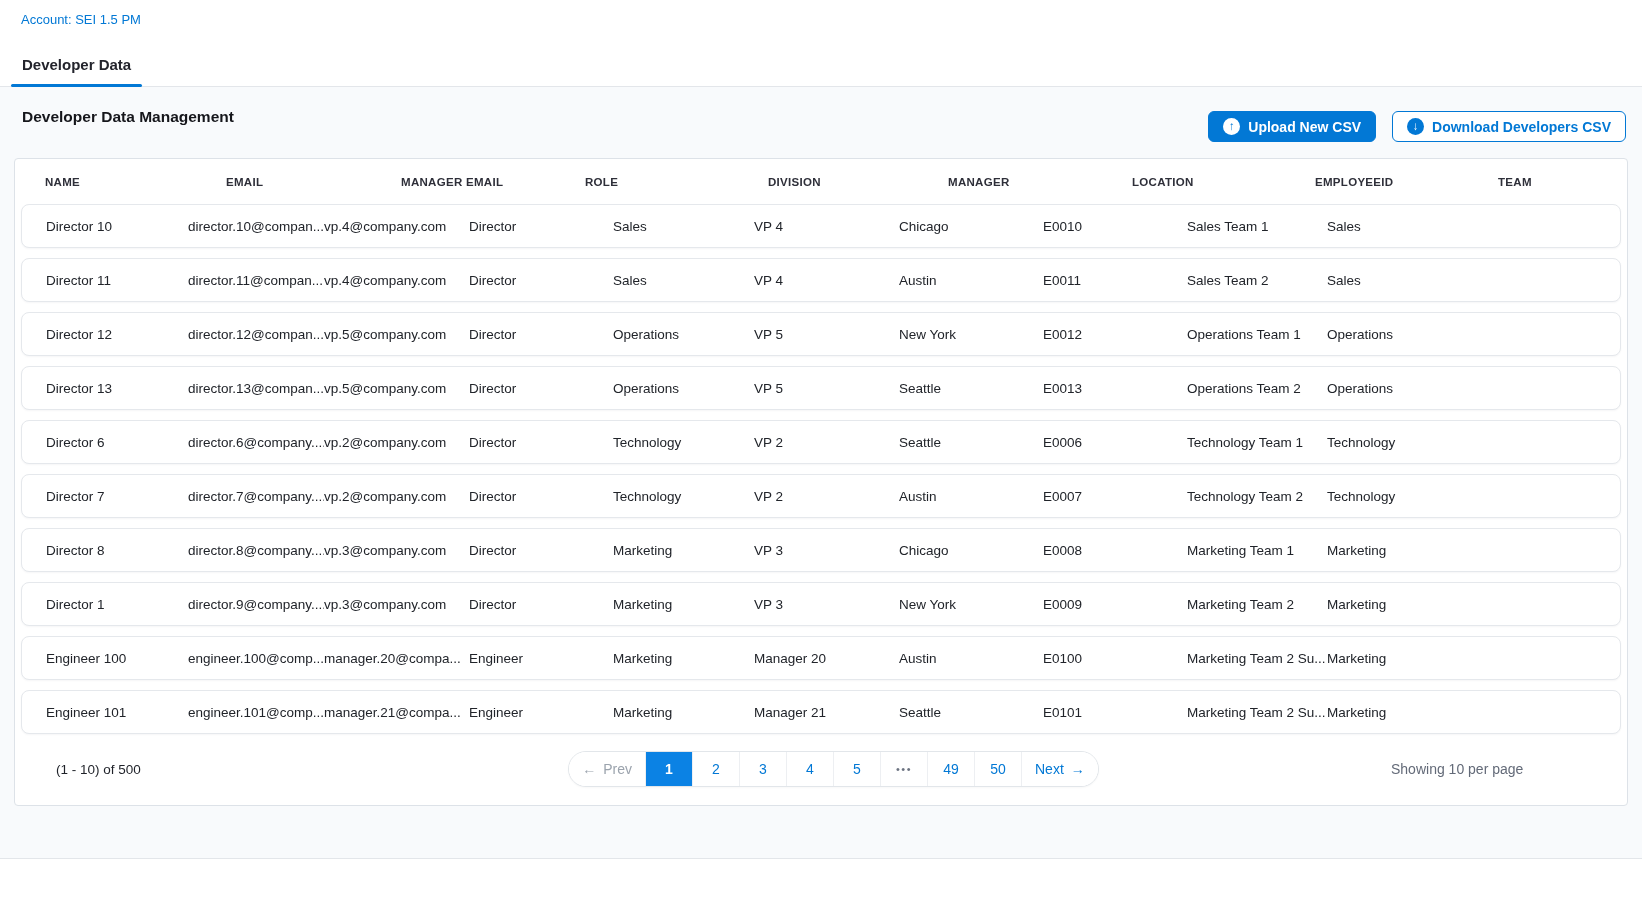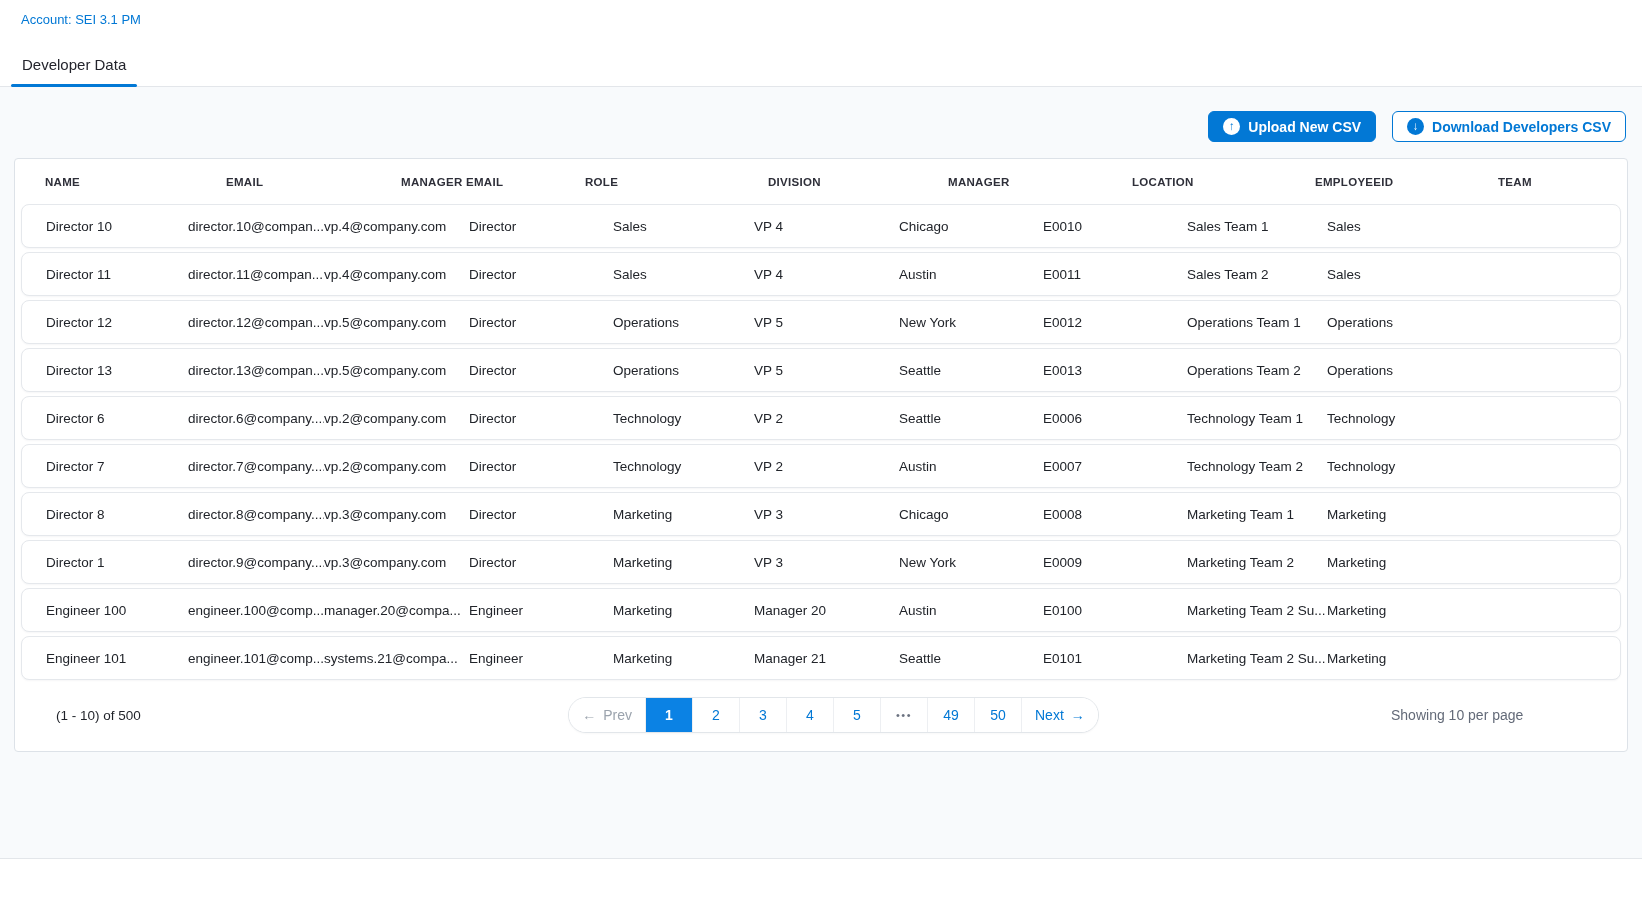--- a/index.html
+++ b/index.html
@@ -10,21 +10,21 @@
   }
 
   
   .top { padding:10px 0 0 21px; background:#fff; }
   .account-link { font-size:13px; color:#0278d5; text-decoration:none; display:inline-block; cursor:pointer; }
   .page-title { font-size:20px; font-weight:700; color:#15161b; margin-top:7px; letter-spacing:.1px; }
 
   
   .tabs { display:flex; gap:10px; padding:0 10px; border-bottom:1px solid #e3e6ea; margin-top:15px; background:#fff; }
   .tab { position:relative; padding:13px 12px; font-size:15px; font-weight:600; color:#23242c; cursor:pointer; }
-  .tab.active { font-weight:400; }
+  .tab.active { font-weight:700; }
   .tab.active::after { content:""; position:absolute; left:1px; right:1px; bottom:-1px; height:3px; background:#0278d5; border-radius:2px; }
 
   
   .content { background:#f8fafc; height:772px; padding:0 14px; border-bottom:1px solid #e3e6ea; }
 
   .section-head { display:flex; justify-content:space-between; align-items:flex-start; padding:21px 2px 16px 8px; }
   .section-title { font-size:15.5px; font-weight:700; color:#15161b; }
   .section-subtitle { font-size:12.5px; color:#4e5361; margin-top:6px; }
 
   .actions { display:flex; gap:16px; padding-top:3px; }
@@ -36,21 +36,21 @@
                  font-size:11.5px; font-weight:700; line-height:1; }
   .icon-circle.up { background:#fff; color:#0278d5; }
   .icon-circle.down { background:#0278d5; color:#fff; }
 
   
   .table-card { background:#fff; border:1px solid #dde2e8; border-radius:4px; }
   .grid-cols { display:grid; grid-template-columns:142px 136px 145px 144px 141px 145px 144px 144px 140px 1fr; }
   .thead { padding:17px 10px 14px 30px; font-size:11.5px; font-weight:600; letter-spacing:.3px; color:#2e2f39;gap:39px; }
   .thead > div { overflow:hidden; white-space:nowrap; }
 
-  .rows { padding:2px 6px 0; display:flex; flex-direction:column; gap:4px; }
+  .rows { padding:2px 6px 0; display:flex; flex-direction:column; gap:10px; }
   .row-card { align-items:center; height:44px; background:#fff; border:1px solid #e5e8ec; border-radius:8px;
               padding:0 10px 0 24px; font-size:13.5px; color:#21242a; box-shadow:0 1px 2px rgba(16,24,40,.04); }
   .row-card > div { overflow:hidden; white-space:nowrap; padding-right:10px; }
 
   
   .tfoot { display:flex; align-items:center; justify-content:space-between; padding:17px 16px 18px 24px; }
   .range-text { font-size:13.5px; color:#1f2229; flex:0 0 220px;margin-left:17px; }
   .per-page { font-size:14px; color:#636a78; flex:0 0 220px; }
 
   .pager { display:flex; align-items:stretch; height:36px; border:1px solid #e2e6ea; border-radius:18px;
@@ -60,31 +60,32 @@
   .pager-item:last-child { border-right:none; }
   .pager-item.prev { color:#9ba3ad; min-width:72px; cursor:default; }
   .pager-item.active { background:#0b82e4; color:#fff; font-weight:600; }
   .pager-item.ellipsis { color:#6b7280; font-size:11px; letter-spacing:1.5px; cursor:default; }
   .pager-item .arrow { font-size:14px; }
 </style>
 </head>
 <body>
 
 <header class="top">
-  <a class="account-link">Account: SEI 3.1 PM</a>
+  <a class="account-link">Account: SEI 1.5 PM</a>
 </header>
 
 <nav class="tabs">
   <div class="tab active">Developer Data</div>
 </nav>
 
 <main class="content">
 
   <div class="section-head">
     <div>
+      <div class="section-title">Developer Data Management</div>
     </div>
     <div class="actions">
       <button class="btn btn-primary">
         <span class="icon-circle up">↑</span>
         <span>Upload New CSV</span>
       </button>
       <button class="btn btn-outline">
         <span class="icon-circle down">↓</span>
         <span>Download Developers CSV</span>
       </button>
@@ -211,21 +212,21 @@
         <div>Marketing</div>
         <div>Manager 20</div>
         <div>Austin</div>
         <div>E0100</div>
         <div>Marketing Team 2 Su...</div>
         <div>Marketing</div>
       </div>
       <div class="row-card grid-cols">
         <div>Engineer 101</div>
         <div>engineer.101@comp...</div>
-        <div>systems.21@compa...</div>
+        <div>manager.21@compa...</div>
         <div>Engineer</div>
         <div>Marketing</div>
         <div>Manager 21</div>
         <div>Seattle</div>
         <div>E0101</div>
         <div>Marketing Team 2 Su...</div>
         <div>Marketing</div>
       </div>
     </div>
 

